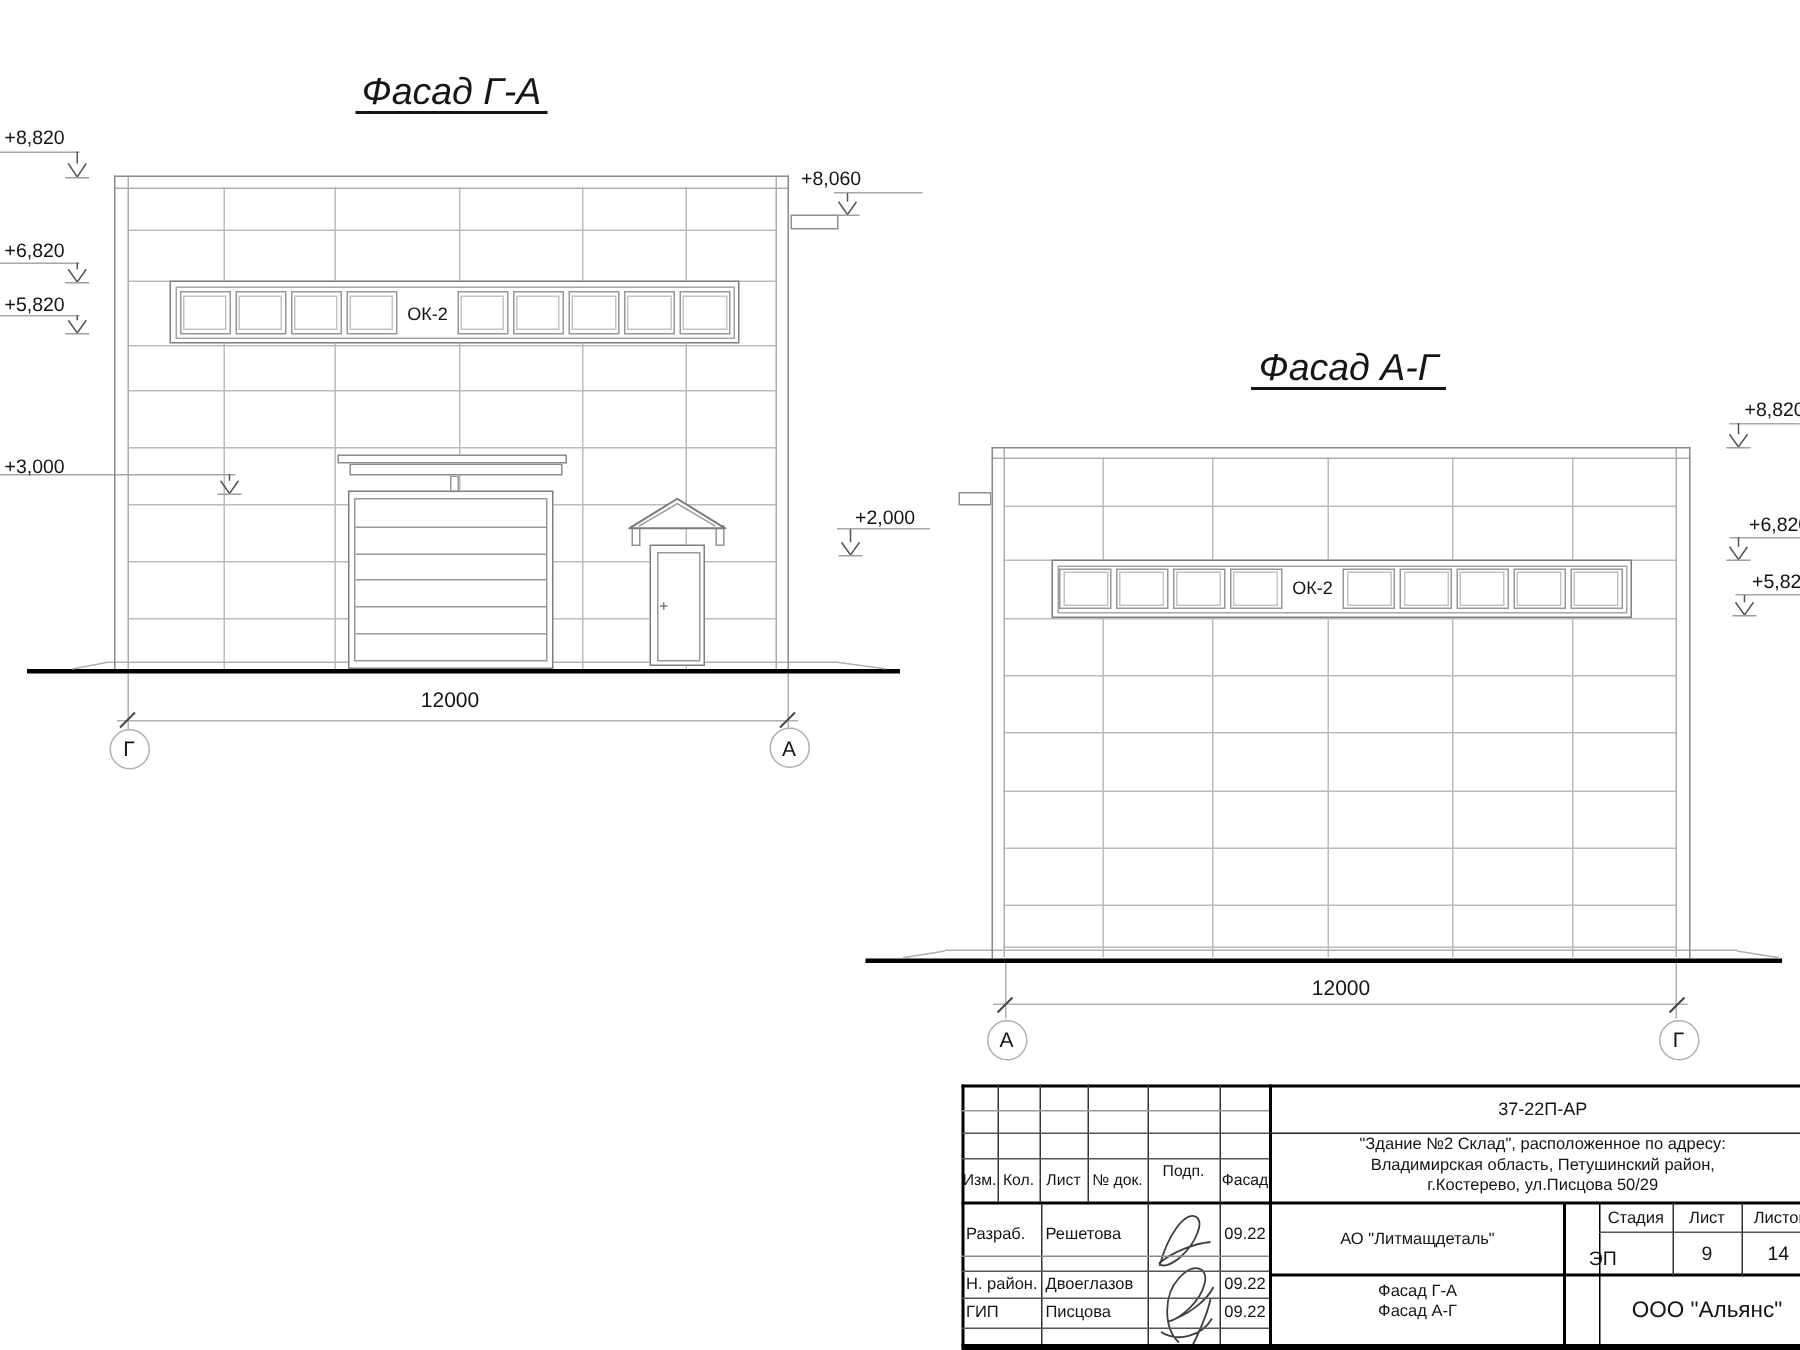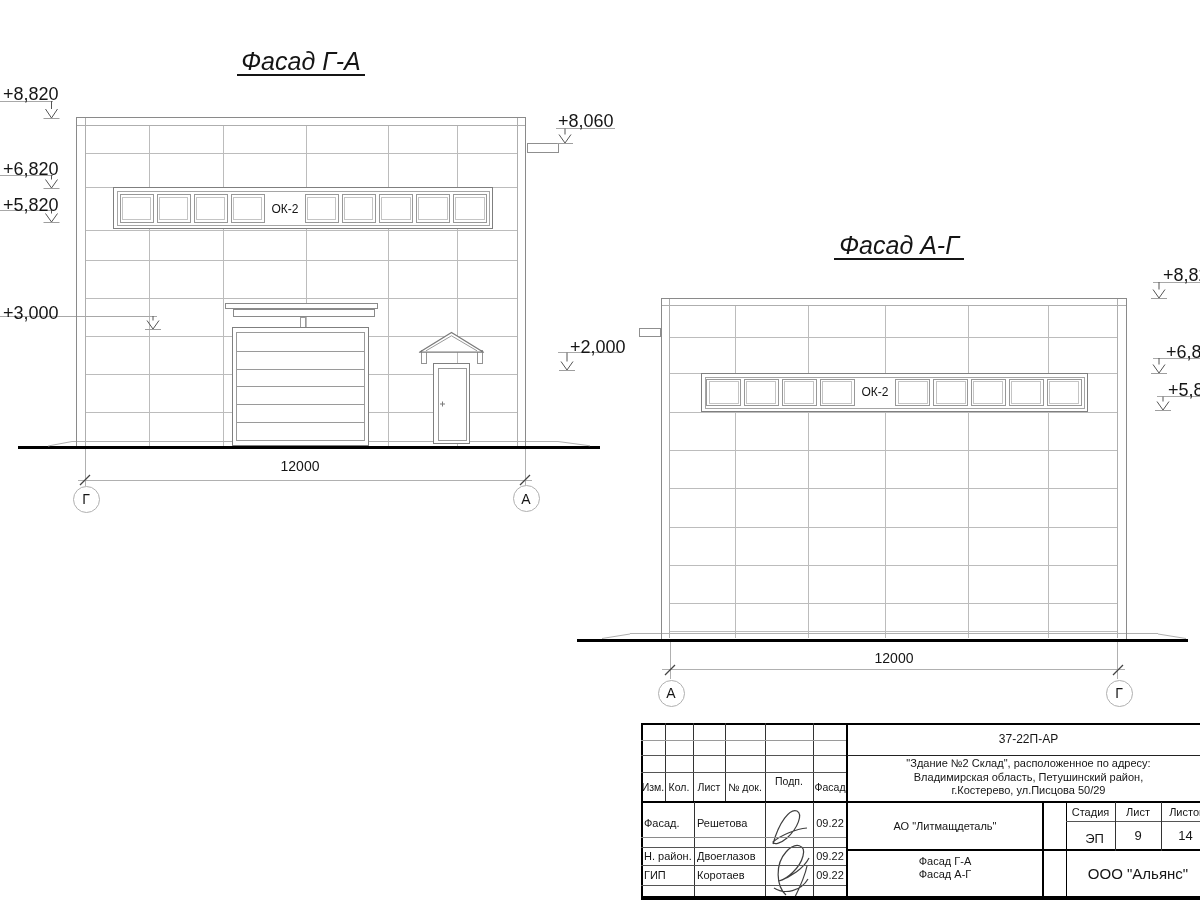--- a/index.html
+++ b/index.html
@@ -2,21 +2,21 @@
 <html><head>
 <meta charset="utf-8">
 <style>
   html,body{margin:0;padding:0;background:#fff}
   .canvas{position:relative;width:1200px;height:900px;background:#ffffff;overflow:hidden;
           font-family:"Liberation Sans",sans-serif;color:#151515}
   .abs{position:absolute}
   .ln{position:absolute;z-index:1;background:#bcbcbc}
   .frame{position:absolute;z-index:2;background:#fff}
   .nofill{background:transparent !important}
-  .txt{position:absolute;z-index:4;font-size:18px;line-height:1;white-space:nowrap}
+  .txt{position:absolute;z-index:4;font-size:13px;line-height:1;white-space:nowrap}
   .ctr{display:flex;align-items:center;justify-content:center;text-align:right}
   .facade-title{position:absolute;z-index:4;font-style:italic;font-size:25px;
                 text-align:center;border-bottom:2px solid #151515;white-space:nowrap}
   .axis-circle{position:absolute;z-index:4;width:25px;height:25px;border:1px solid #b0b0b0;
                border-radius:50%;background:#fff;display:flex;align-items:center;justify-content:center;
                font-size:14px}
   .pane{position:absolute;border:1px solid #989898;background:#fff}
   .pane-in{position:absolute;left:1.5px;top:1.5px;right:1.5px;bottom:1.5px;border:1px solid #c4c4c4}
   svg{position:absolute;left:0;top:0;z-index:3;pointer-events:none}
   .tb-ln{position:absolute;z-index:5}
@@ -137,21 +137,21 @@
 
   <div class="txt" style="left:3px;top:85px">+8,820</div>
   <div class="ln" style="left:0;top:100.8px;width:53px;height:1px;background:#a8a8a8"></div>
   <div class="txt" style="left:3px;top:160px">+6,820</div>
   <div class="ln" style="left:0;top:174.8px;width:53px;height:1px;background:#a8a8a8"></div>
   <div class="txt" style="left:3px;top:196px">+5,820</div>
   <div class="ln" style="left:0;top:209.8px;width:53px;height:1px;background:#a8a8a8"></div>
   <div class="txt" style="left:3px;top:304px">+3,000</div>
   <div class="ln" style="left:0;top:315.8px;width:157px;height:1px;background:#a8a8a8"></div>
 
-  <div class="txt" style="left:558px;top:112px">+8,060</div>
+  <div class="txt" style="left:534px;top:112px">+8,060</div>
   <div class="ln" style="left:556px;top:128.3px;width:59px;height:1px;background:#a8a8a8"></div>
   <div class="txt" style="left:570px;top:338px">+2,000</div>
   <div class="ln" style="left:558px;top:352.3px;width:62px;height:1px;background:#a8a8a8"></div>
 
   <div class="facade-title" style="left:834px;top:232px;width:130px;height:26px;line-height:26px">Фасад А-Г</div>
 
   <div class="frame nofill" style="left:660.5px;top:297.5px;width:466.5px;height:341px;border:1px solid #8a8a8a;border-bottom:none;box-sizing:border-box"></div>
   <div class="ln" style="left:661px;top:304.5px;width:466px;height:1px;background:#aeaeae"></div>
   <div class="ln" style="left:668.5px;top:298px;width:1px;height:340px;background:#aeaeae"></div>
   <div class="ln" style="left:1117px;top:298px;width:1px;height:340px;background:#aeaeae"></div>
@@ -281,35 +281,35 @@
     <div>Владимирская область, Петушинский район,</div>
     <div>г.Костерево, ул.Писцова 50/29</div>
   </div>
   <div class="tb-txt ctr" style="left:641px;top:772px;width:24px;height:29px;font-size:10.5px">Изм.</div>
   <div class="tb-txt ctr" style="left:665px;top:772px;width:28px;height:29px;font-size:10.5px">Кол.</div>
   <div class="tb-txt ctr" style="left:693px;top:772px;width:32px;height:29px;font-size:10.5px">Лист</div>
   <div class="tb-txt ctr" style="left:725px;top:772px;width:40px;height:29px;font-size:10.5px">№ док.</div>
   <div class="tb-txt ctr" style="left:765px;top:772px;width:48px;height:18px;font-size:10.5px">Подп.</div>
   <div class="tb-txt ctr" style="left:813px;top:772px;width:34px;height:29px;font-size:10.5px">Фасад</div>
 
-  <div class="tb-txt" style="left:644px;top:807px;width:50px;height:32px;line-height:32px">Фасад.</div>
+  <div class="tb-txt" style="left:644px;top:807px;width:50px;height:32px;line-height:32px">Разраб.</div>
   <div class="tb-txt" style="left:697px;top:807px;width:66px;height:32px;line-height:32px">Решетова</div>
   <div class="tb-txt ctr" style="left:813px;top:807px;width:34px;height:32px">09.22</div>
   <div class="tb-txt" style="left:644px;top:847px;width:52px;height:18px;line-height:18px">Н. район.</div>
   <div class="tb-txt" style="left:697px;top:847px;width:66px;height:18px;line-height:18px">Двоеглазов</div>
   <div class="tb-txt ctr" style="left:813px;top:847px;width:34px;height:18px">09.22</div>
   <div class="tb-txt" style="left:644px;top:865px;width:52px;height:20px;line-height:20px">ГИП</div>
-  <div class="tb-txt" style="left:697px;top:865px;width:66px;height:20px;line-height:20px">Коротаев</div>
+  <div class="tb-txt" style="left:697px;top:865px;width:66px;height:20px;line-height:20px">Писцова</div>
   <div class="tb-txt ctr" style="left:813px;top:865px;width:34px;height:20px">09.22</div>
 
   <div class="tb-txt ctr" style="left:847px;top:802px;width:196px;height:48px">АО "Литмащдеталь"</div>
   <div class="tb-txt ctr" style="left:1066px;top:802px;width:49px;height:19px">Стадия</div>
   <div class="tb-txt ctr" style="left:1115px;top:802px;width:46px;height:19px">Лист</div>
   <div class="tb-txt ctr" style="left:1161px;top:802px;width:52px;height:19px">Листов</div>
-  <div class="tb-txt ctr" style="left:1070px;top:821px;width:49px;height:35px;font-size:13px">ЭП</div>
+  <div class="tb-txt ctr" style="left:1044px;top:821px;width:49px;height:35px;font-size:13px">ЭП</div>
   <div class="tb-txt ctr" style="left:1115px;top:821px;width:46px;height:29px;font-size:13px">9</div>
   <div class="tb-txt ctr" style="left:1161px;top:821px;width:49px;height:29px;font-size:13px">14</div>
   <div class="tb-txt" style="left:847px;top:855px;width:196px;text-align:center;line-height:13px;white-space:normal">
     <div>Фасад Г-А</div>
     <div>Фасад А-Г</div>
   </div>
   <div class="tb-txt ctr" style="left:1066px;top:850px;width:144px;height:46px;font-size:15px">ООО "Альянс"</div>
 
 </div>
 

